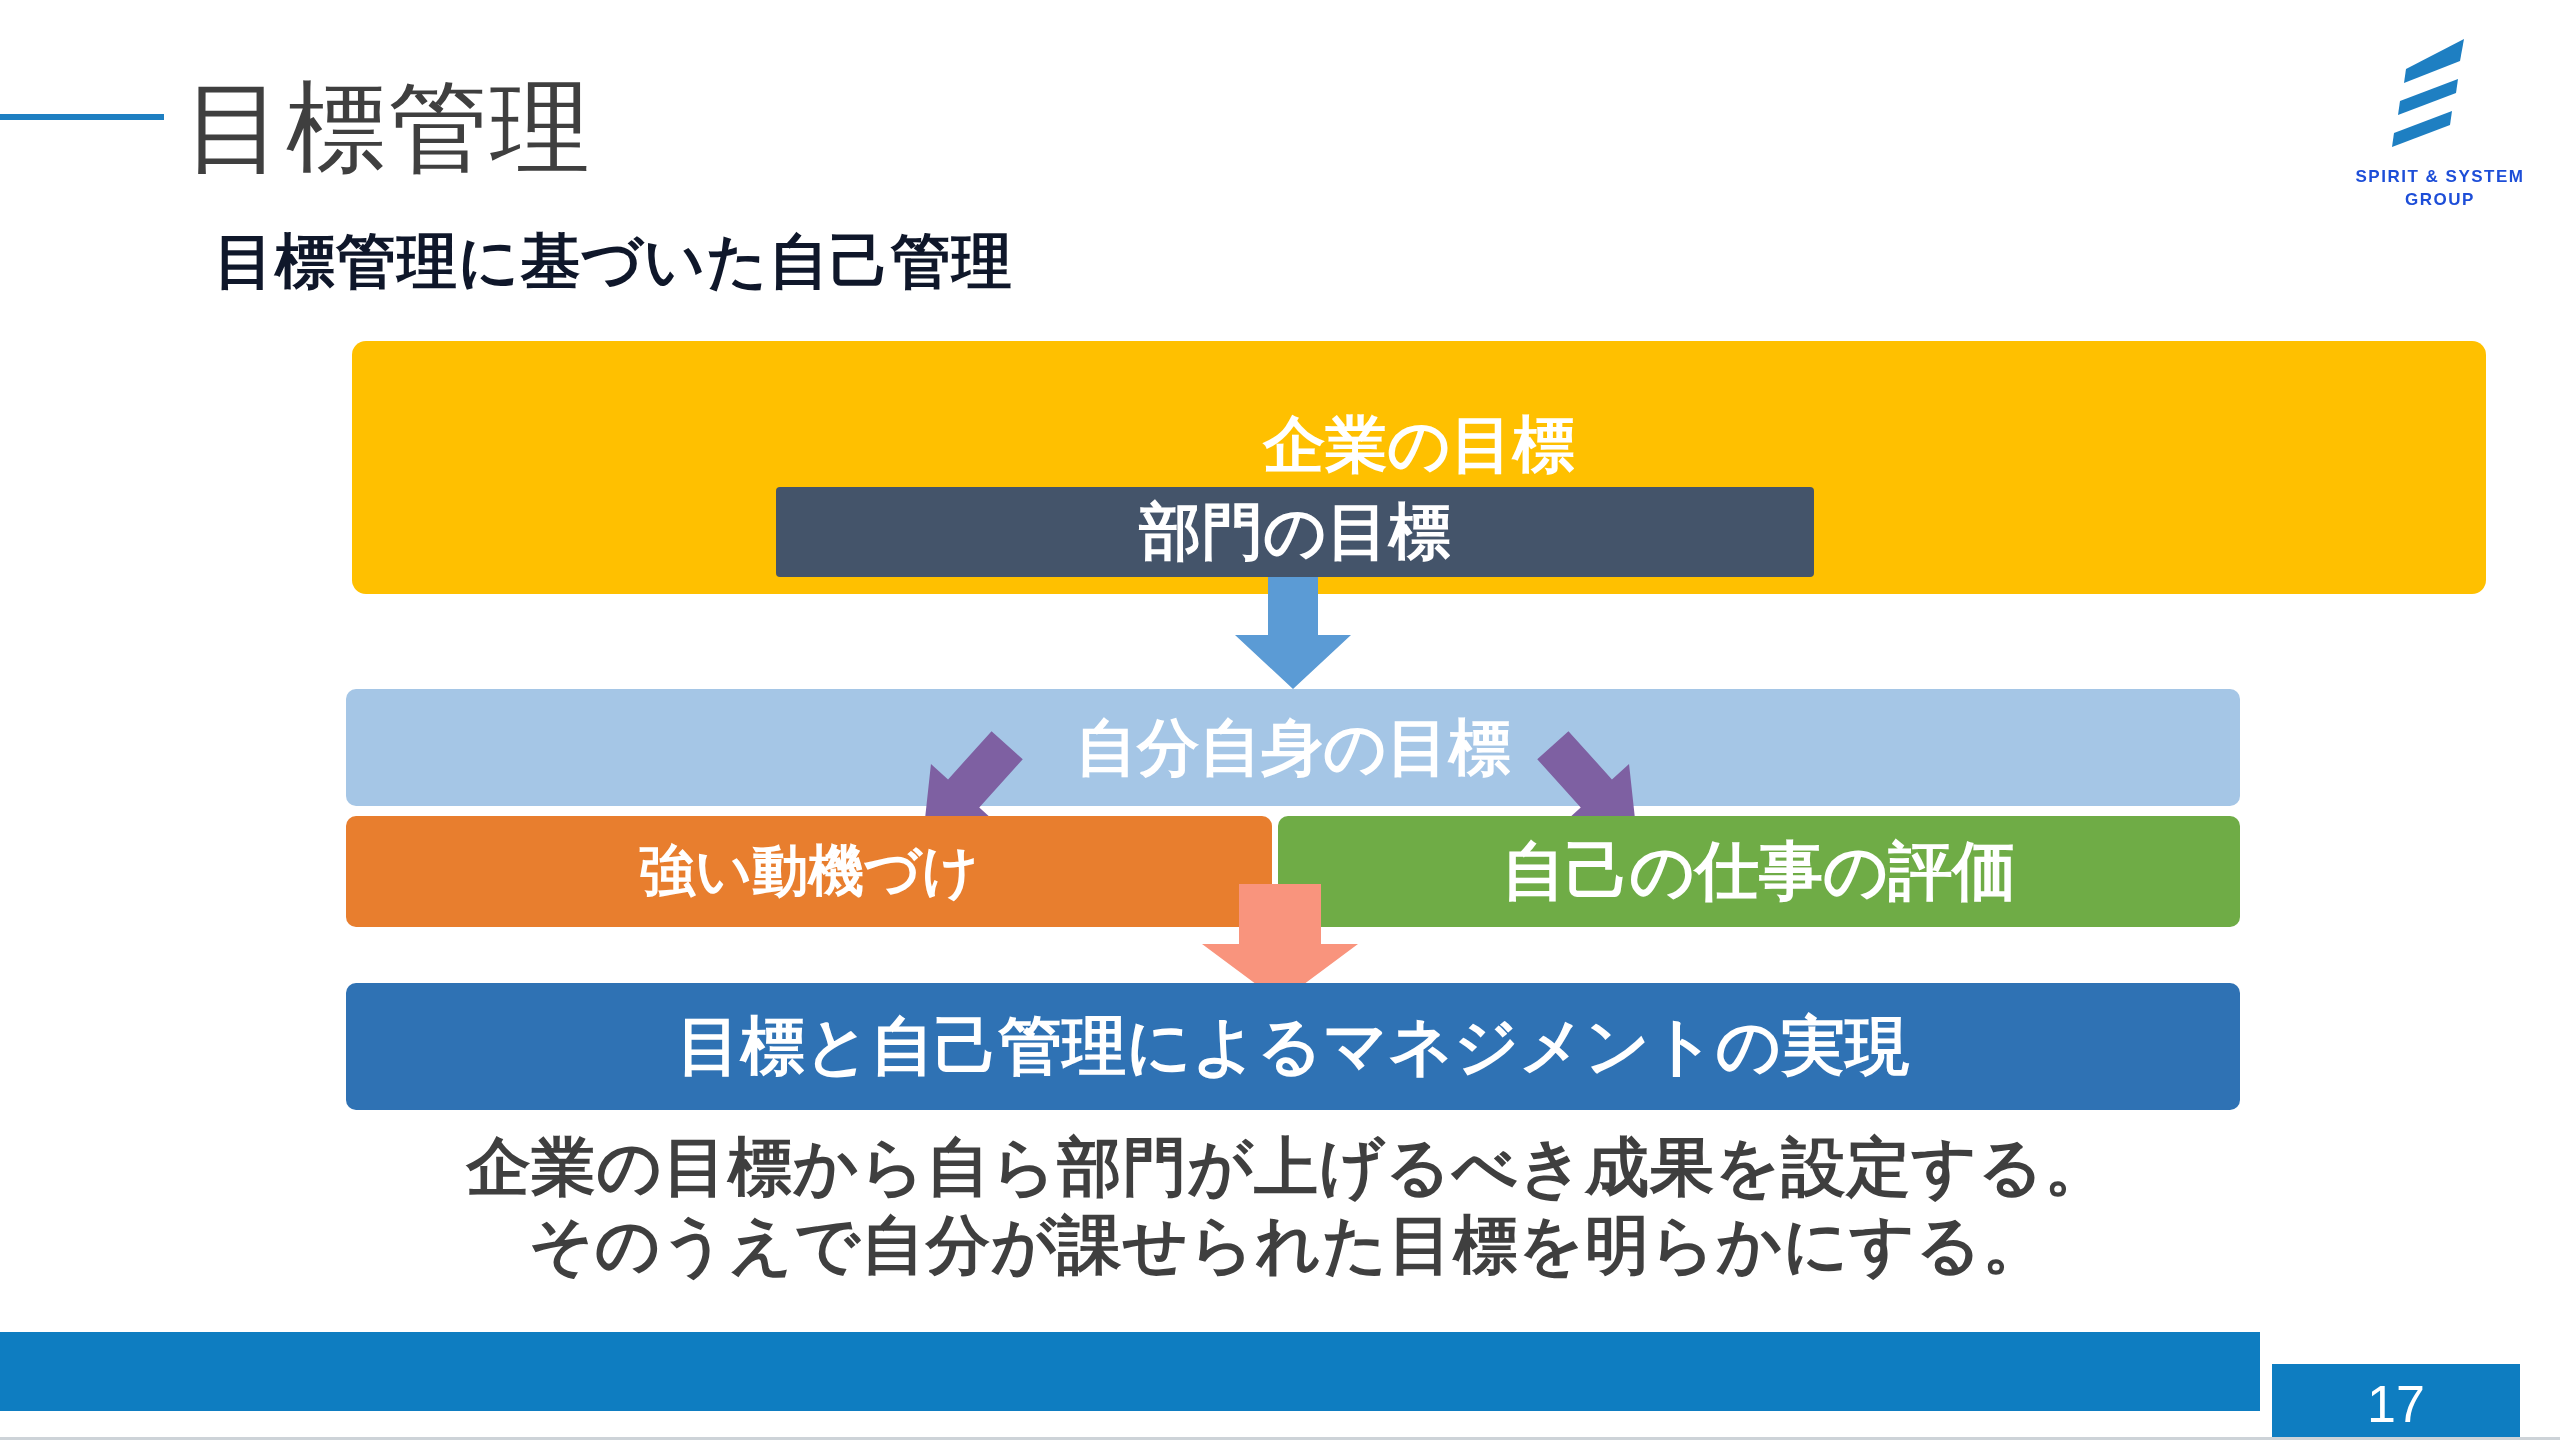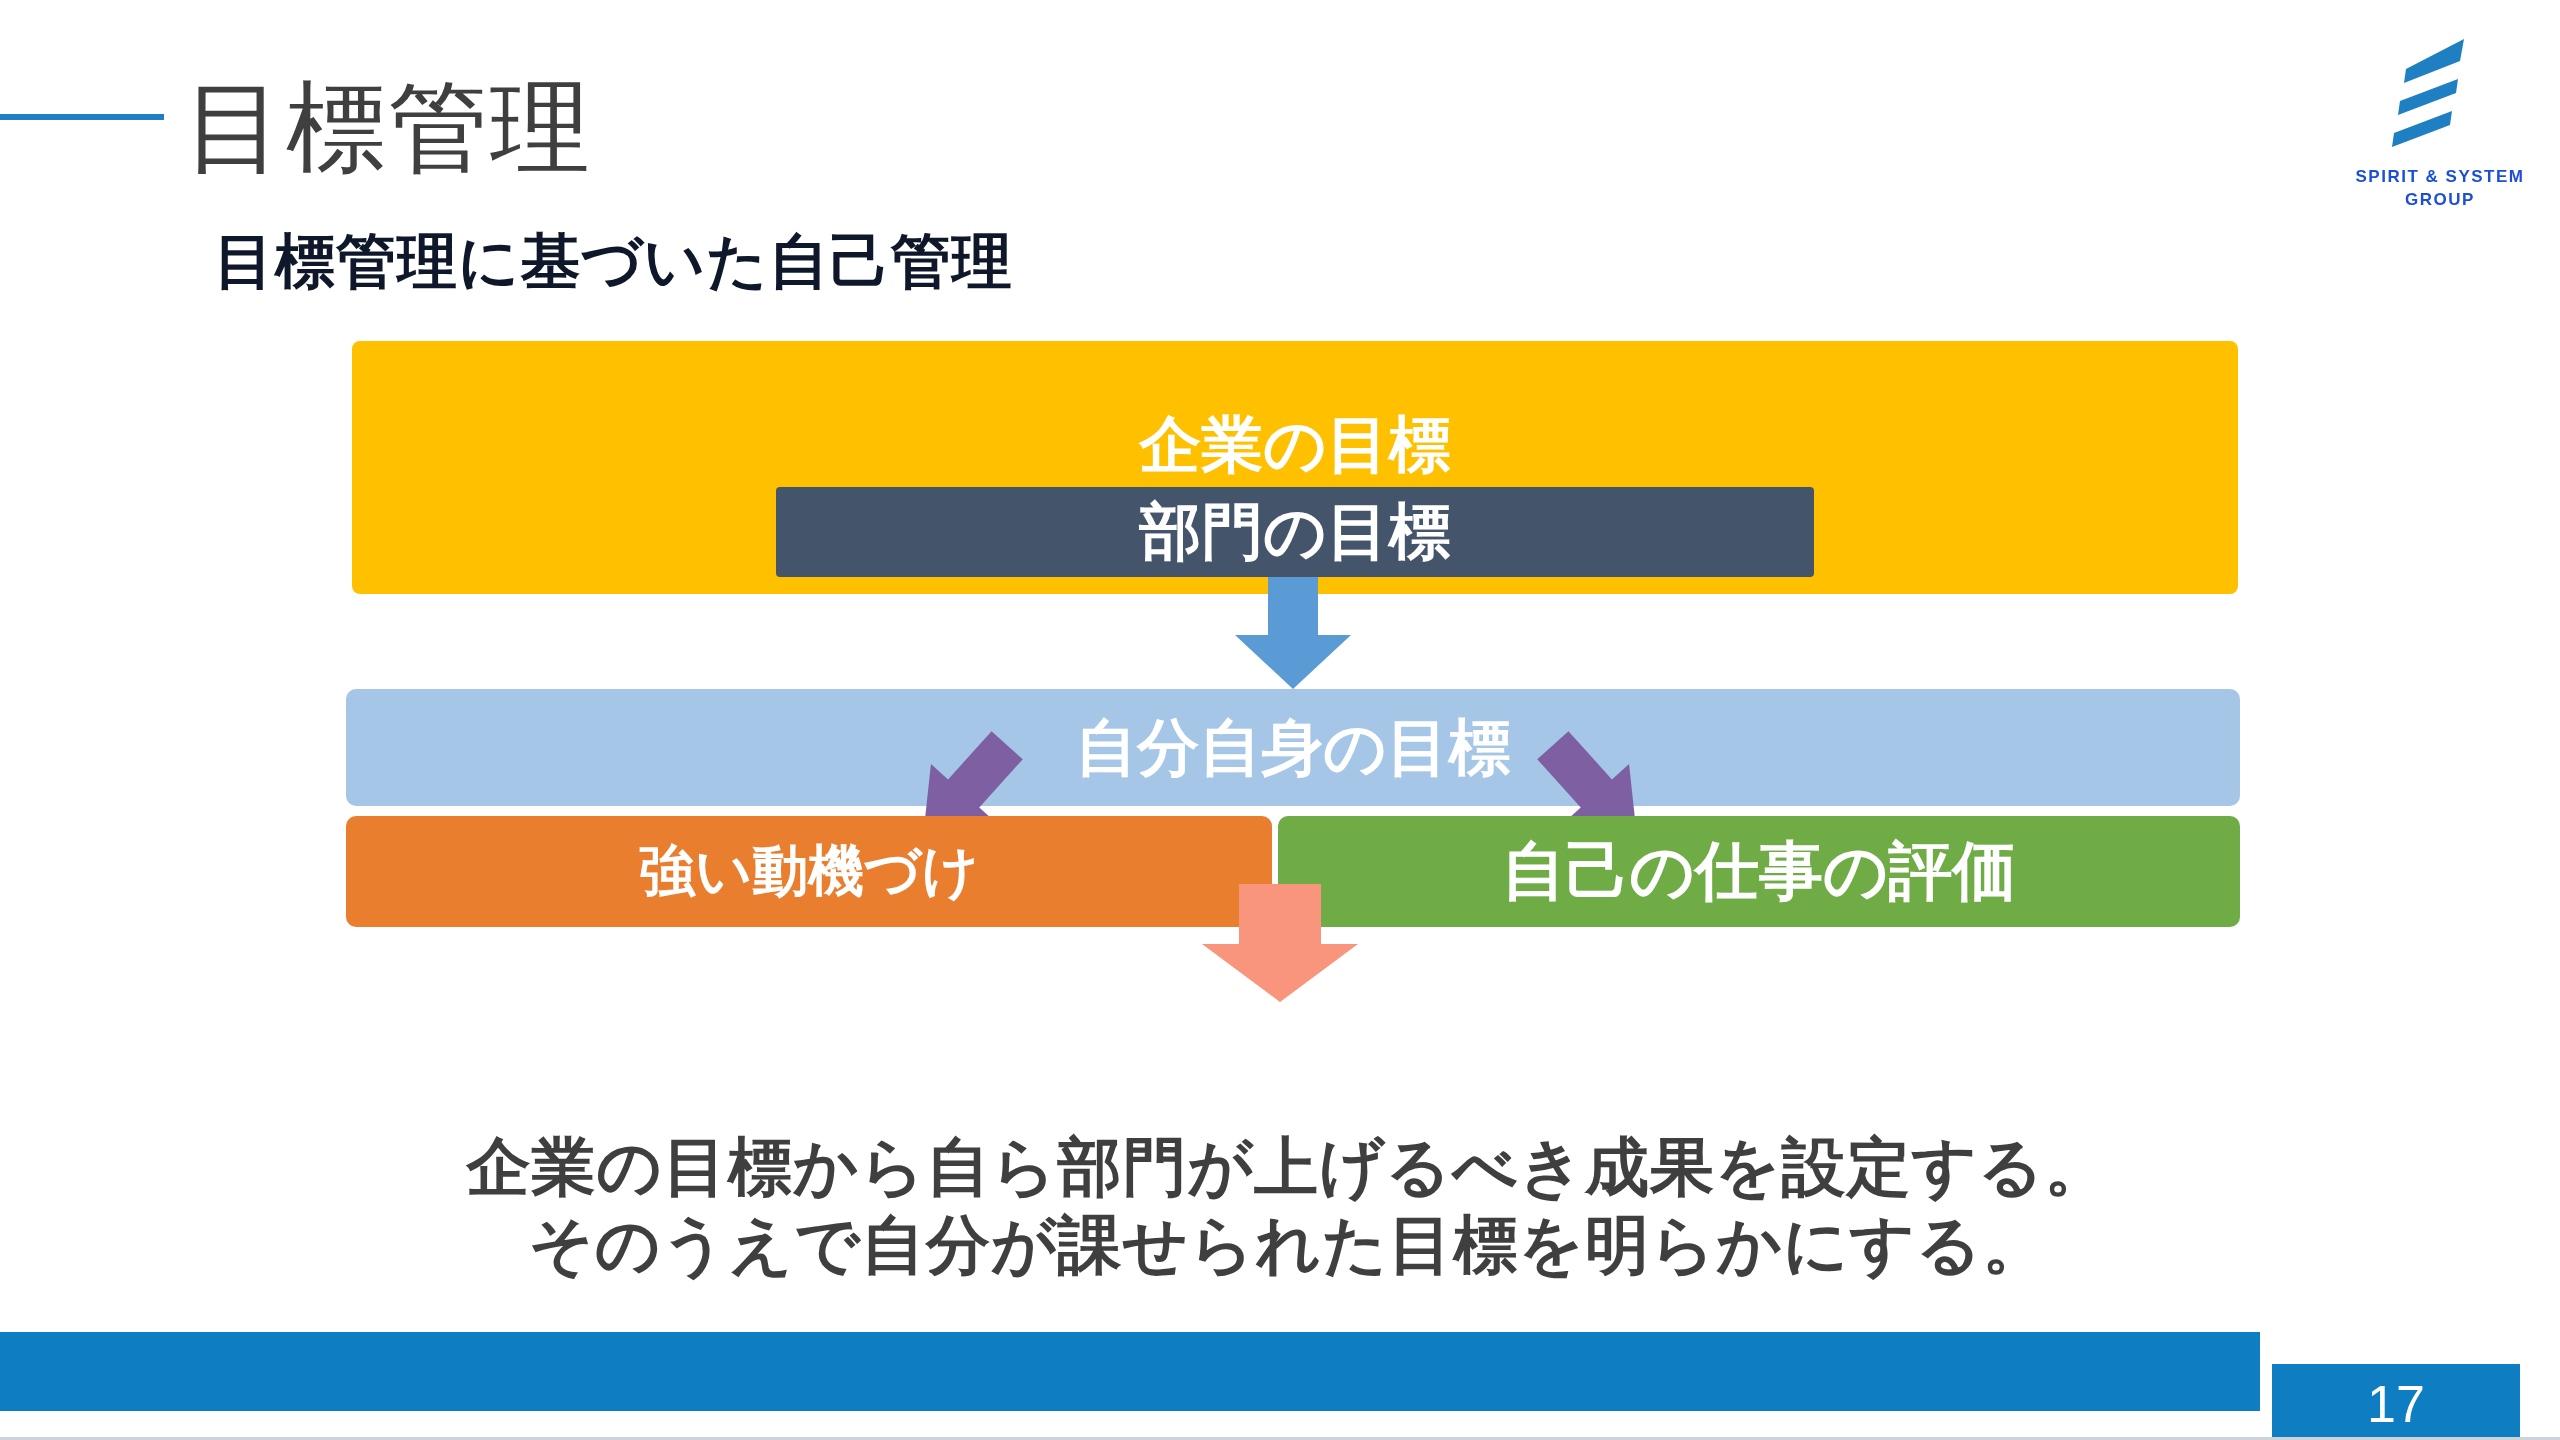--- a/index.html
+++ b/index.html
@@ -10,21 +10,21 @@
   
   .accent-line{position:absolute;left:0;top:114px;width:164px;height:6px;background:#1E7FC2;}
   .title{position:absolute;left:184px;top:72px;font-size:100px;font-weight:400;color:#3F3F3F;letter-spacing:2px;line-height:1.1;}
   .subtitle{position:absolute;left:214px;top:222px;font-size:60px;font-weight:700;color:#0f172a;letter-spacing:1px;}
   
   .logo{position:absolute;left:2355px;top:25px;width:170px;height:190px;text-align:center;}
   .logo svg{display:block;margin:0 auto;}
   .logo-text{color:#1d4ed8;font-weight:700;font-size:17px;letter-spacing:1.5px;line-height:1.35;margin-top:6px;}
   
   .box{position:absolute;box-sizing:border-box;text-align:center;color:#ffffff;}
-  .box-yellow{left:352px;top:341px;width:1886px;height:253px;background:#FFC000;border-radius:8px;}
+  .box-yellow{left:352px;top:341px;width:2134px;height:253px;background:#FFC000;border-radius:14px;}
   .box-yellow .label{margin-top:62px;font-size:62px;font-weight:600;}
   .box-navy{left:776px;top:487px;width:1038px;height:90px;background:#44546A;border-radius:4px;
             display:flex;align-items:center;justify-content:center;font-size:62px;font-weight:700;}
   .box-lightblue{left:346px;top:689px;width:1894px;height:117px;background:#A5C6E6;border-radius:10px;
             display:flex;align-items:center;justify-content:center;font-size:62px;font-weight:600;}
   .box-orange{left:346px;top:816px;width:926px;height:111px;background:#E87E2E;border-radius:10px;
             display:flex;align-items:center;justify-content:center;font-size:56px;font-weight:700;}
   .box-green{left:1278px;top:816px;width:962px;height:111px;background:#6FAC46;border-radius:10px;
             display:flex;align-items:center;justify-content:center;font-size:64px;font-weight:700;}
   .box-blue{left:346px;top:983px;width:1894px;height:127px;background:#2F72B4;border-radius:10px;
@@ -96,20 +96,21 @@
 
   <div class="box box-orange">強い動機づけ</div>
   <div class="box box-green">自己の仕事の評価</div>
 
   <span class="arrow" style="left:1200px;top:884px;">
     <svg width="160" height="118" viewBox="0 0 160 118">
       <polygon points="39,0 121,0 121,60 158,60 80,118 2,60 39,60" fill="#F9947D"></polygon>
     </svg>
   </span>
 
+  <div class="box box-blue">目標と自己管理によるマネジメントの実現</div>
 
   <div class="summary">
     <div>企業の目標から自ら部門が上げるべき成果を設定する。</div>
     <div>そのうえで自分が課せられた目標を明らかにする。</div>
   </div>
 
   <div class="footer-bar"></div>
   <div class="page-box">17</div>
   <div class="bottom-edge"></div>
 

